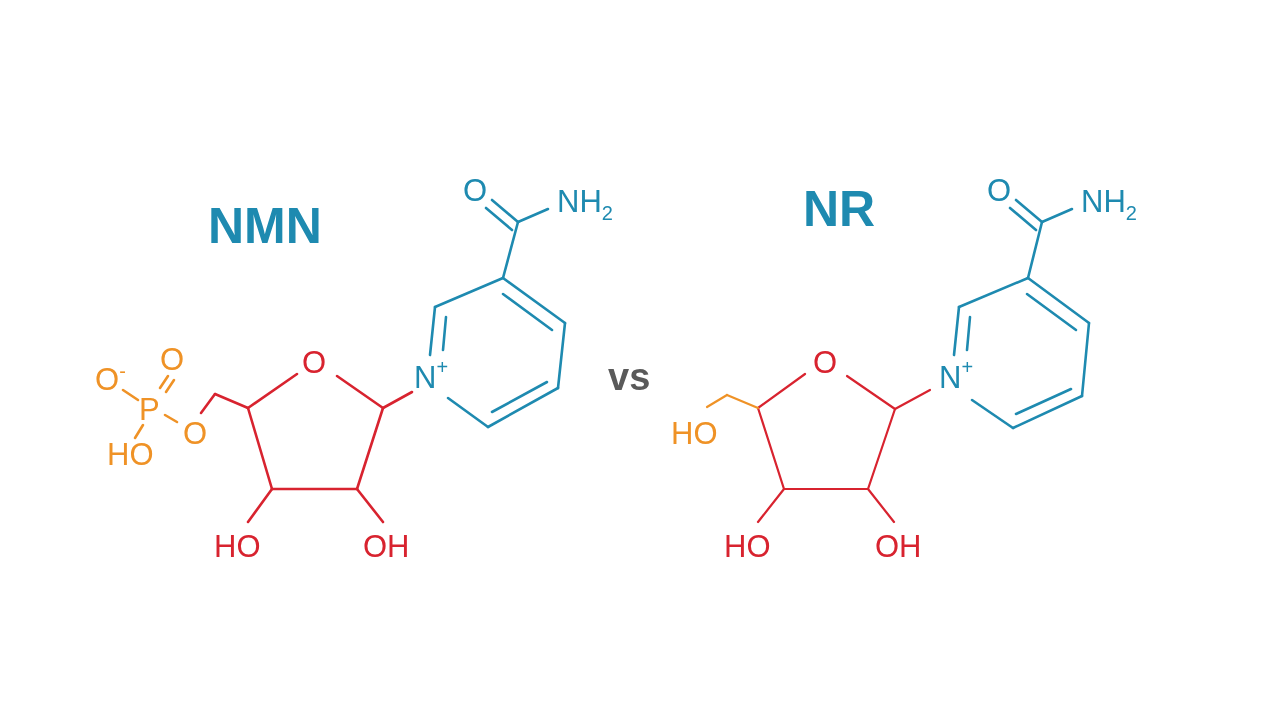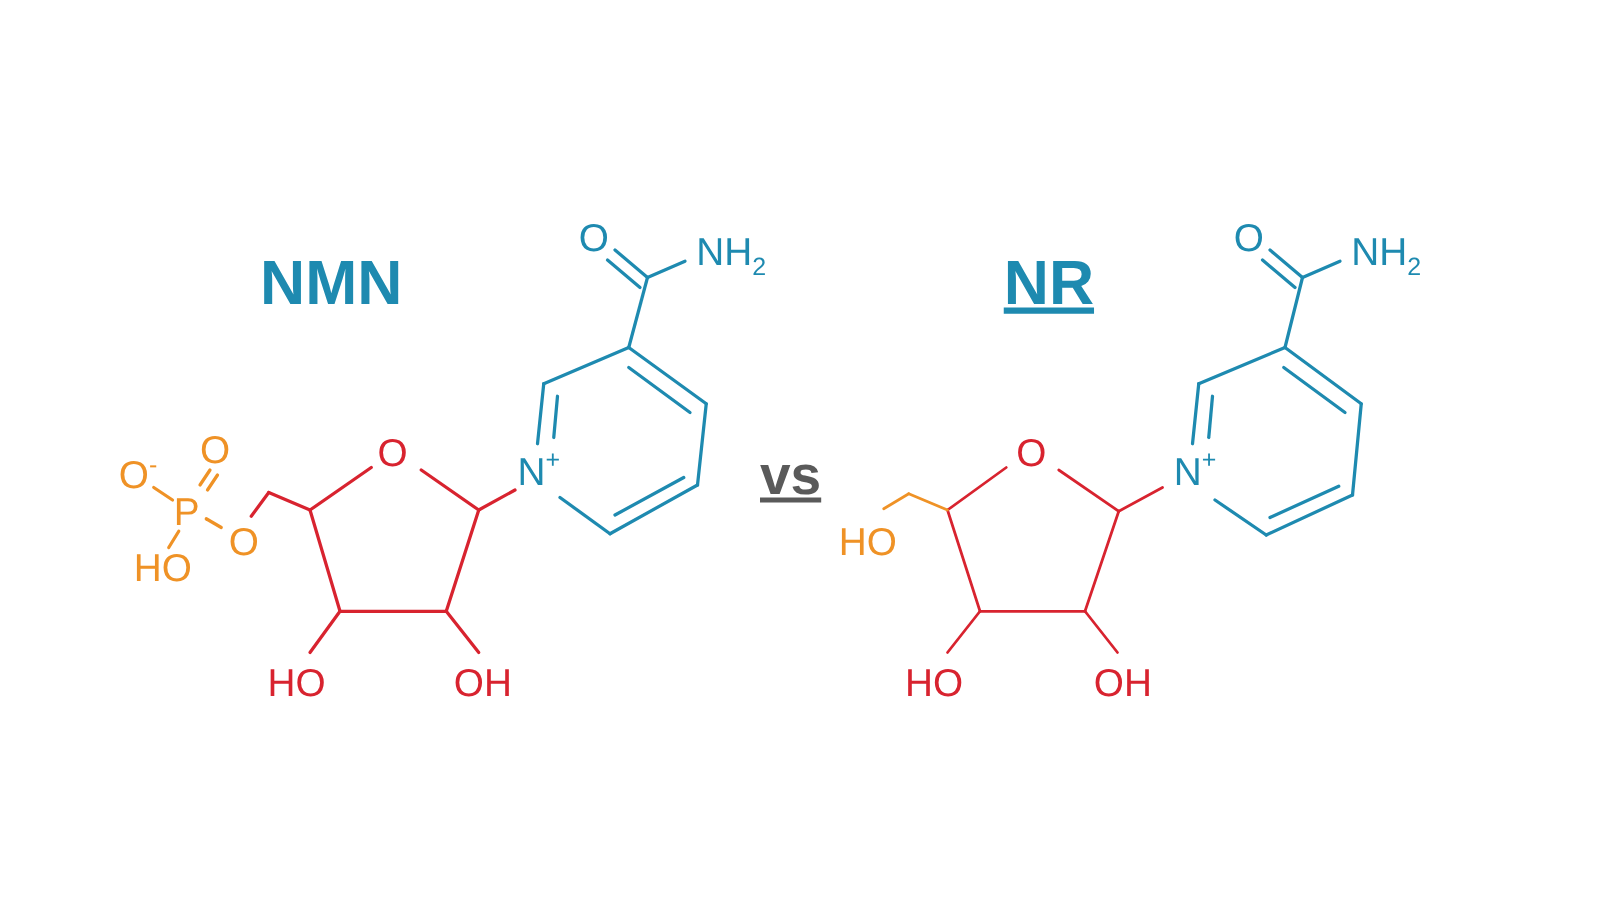--- a/index.html
+++ b/index.html
@@ -1,19 +1,19 @@
 <!DOCTYPE html>
 <html><head>
 <meta charset="utf-8">
 <style>
   html, body { margin: 0; padding: 0; background: #ffffff; }
   body { width: 1280px; height: 720px; overflow: hidden; position: relative; font-family: "Liberation Sans", sans-serif; }
   #canvas { position: absolute; left: 0; top: 0; width: 1040px; height: 720px; }
   .title { position: absolute; font-family: "Liberation Sans", sans-serif; font-weight: bold; font-size: 50px; color: #1e8ab0; letter-spacing: 0px; }
-  .vs { position: absolute; font-family: "Liberation Sans", sans-serif; font-weight: bold; font-size: 44px; color: #5a5a5a; text-decoration: underline; }
+  .vs { position: absolute; font-family: "Liberation Sans", sans-serif; font-weight: bold; font-size: 38px; color: #5a5a5a; }
   .atom { position: absolute; font-family: "Liberation Sans", sans-serif; font-size: 31px; line-height: 1; }
   .blue { color: #1e8ab0; }
   .red { color: #d8232f; }
   .orange { color: #ef9226; }
   .sup { font-size: 20px; position: relative; top: -14px; }
   .sub { font-size: 20px; position: relative; top: 8px; }
 </style>
 </head>
 <body>
 
@@ -110,21 +110,21 @@
   <div class="atom red" style="left:363px;top:531px;">OH</div>
 
   <div class="atom orange" style="left:95px;top:364px;"><span>O</span><span class="sup" style="top:-12px;">-</span></div>
   <div class="atom orange" style="left:160px;top:344px;">O</div>
   <div class="atom orange" style="left:139px;top:394px;">P</div>
   <div class="atom orange" style="left:107px;top:439px;">HO</div>
   <div class="atom orange" style="left:183px;top:418px;">O</div>
 
   <div class="vs" style="left:608px;top:356px;">vs</div>
 
-  <div class="title" style="left:803px;top:197px;text-decoration:underline;">NR</div>
+  <div class="title" style="left:803px;top:180px;">NR</div>
 
   <div class="atom blue" style="left:987px;top:175px;">O</div>
   <div class="atom blue" style="left:1081px;top:186px;"><span>NH</span><span class="sub">2</span></div>
   <div class="atom blue" style="left:939px;top:362px;"><span>N</span><span class="sup">+</span></div>
 
   <div class="atom red" style="left:813px;top:347px;">O</div>
   <div class="atom red" style="left:724px;top:531px;">HO</div>
   <div class="atom red" style="left:875px;top:531px;">OH</div>
 
   <div class="atom orange" style="left:671px;top:418px;">HO</div>

